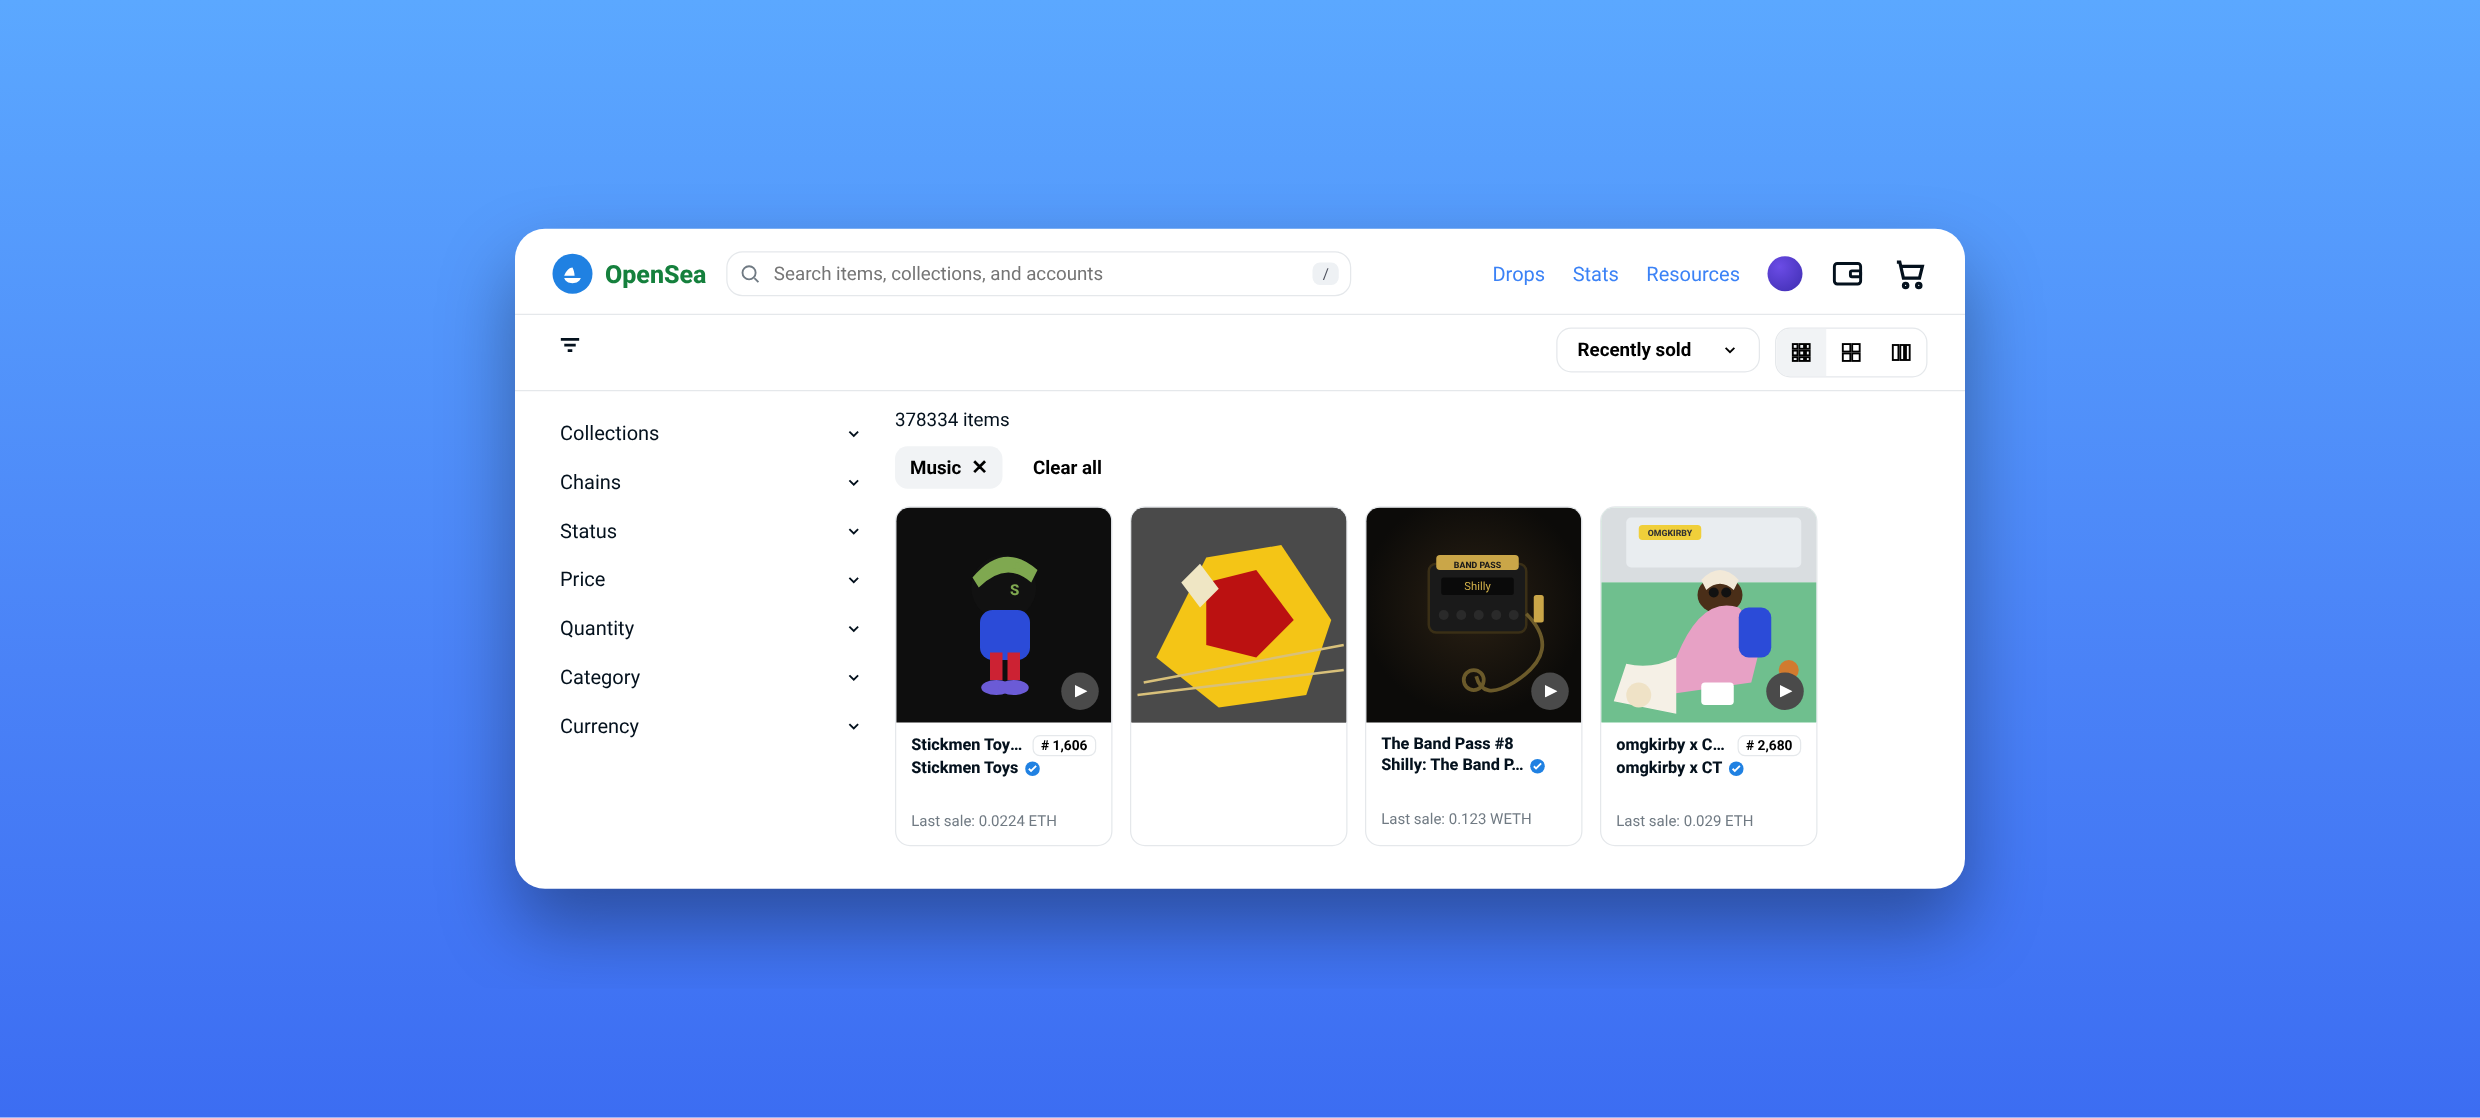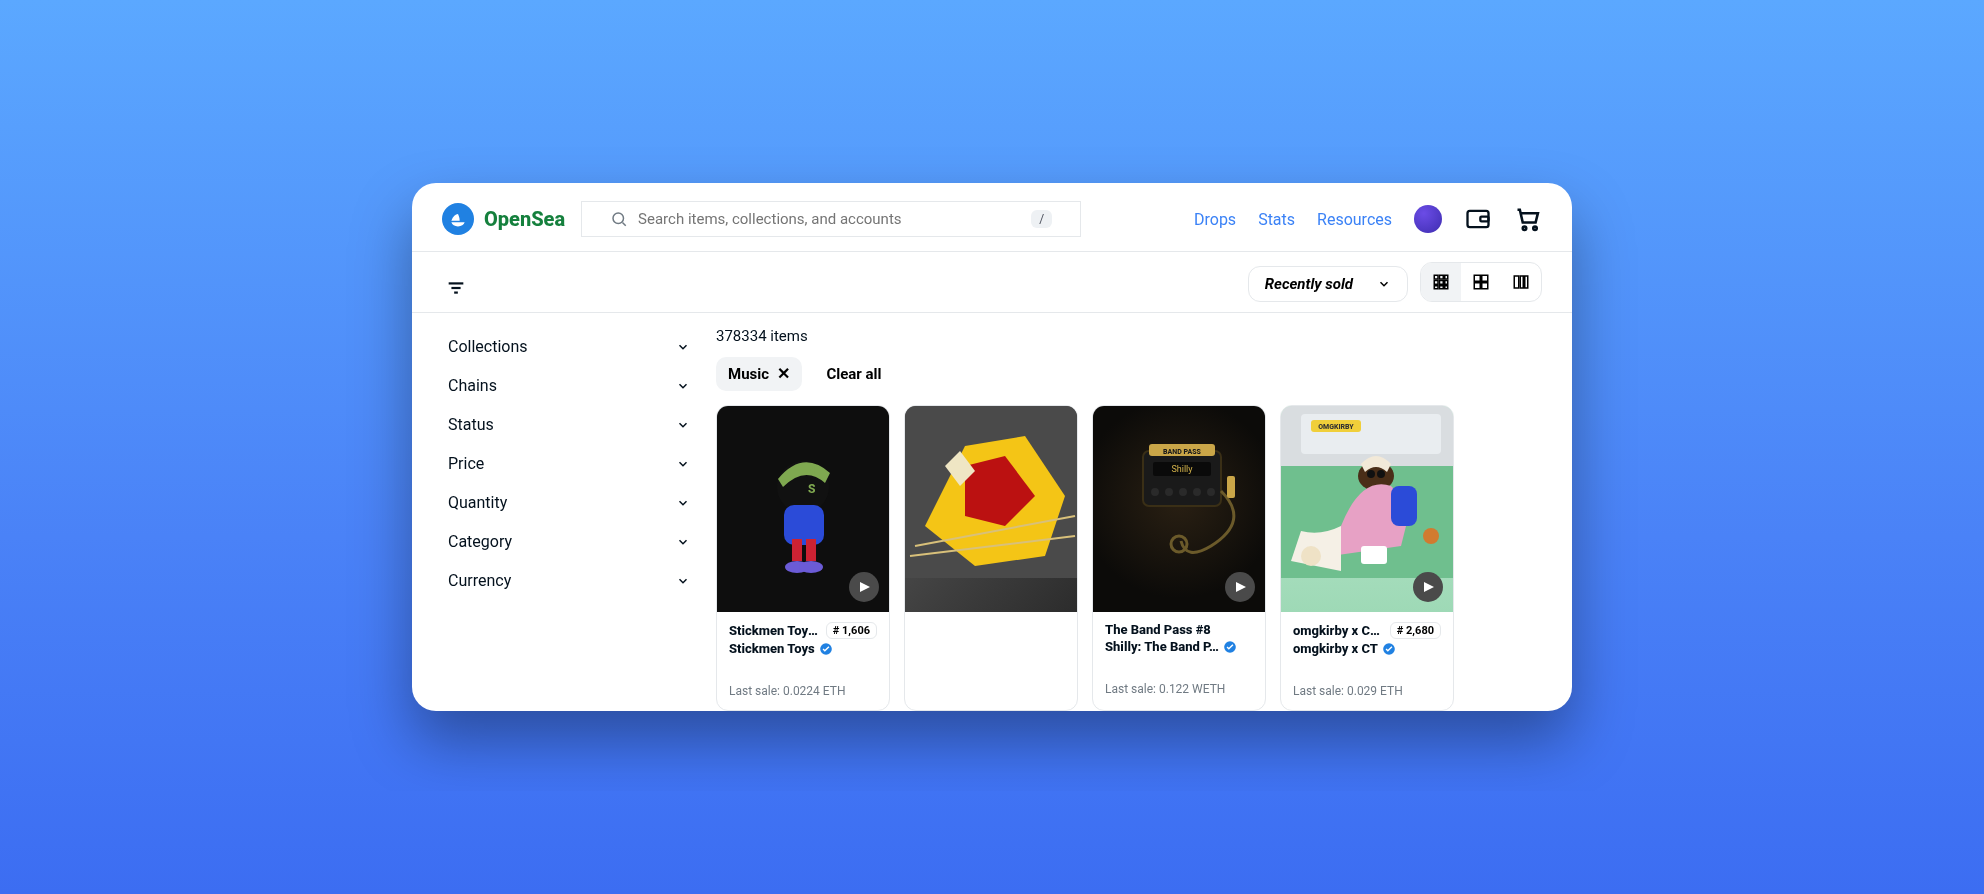--- a/index.html
+++ b/index.html
@@ -6,33 +6,33 @@
   body { background: linear-gradient(180deg, #5ba8ff 0%, #4a82f7 60%, #3c6df2 100%); width: 1984px; height: 894px; padding: 0; display:flex; align-items:center; justify-content:center; }
   .outer { width: 1580px; height: 688px; background: transparent; border-radius: 28px; overflow:hidden; display:flex; align-items:center; justify-content:center; }
   .card { width: 1160px; height: 528px; background: #ffffff; border-radius: 24px; box-shadow: 0 30px 60px rgba(0,0,0,0.35); overflow:hidden; position:relative; }
 
   .topbar { display:flex; align-items:center; gap:16px; padding: 18px 30px 14px 30px; }
   .logo-wrap { display:flex; align-items:center; gap:10px; }
   .logo-circle { width:32px; height:32px; border-radius:50%; background:#2081e2; display:flex; align-items:center; justify-content:center; }
   .logo-circle svg { width:20px; height:20px; fill:#fff; }
   .brand { font-weight:800; font-size:20px; color:#15803d; }
 
-  .search { flex:0 0 500px; display:flex; align-items:center; gap:10px; border:1px solid #e5e8eb; border-radius:0; padding:8px 28px; color:#707a83; position:relative; }
+  .search { flex:0 0 500px; display:flex; align-items:center; gap:10px; border:1px solid #e5e8eb; border-radius:13px; padding:8px 9px; color:#707a83; position:relative; }
   .search .icon { width:18px; height:18px; color:#707a83; }
   .search input { border:none; outline:none; flex:1; font-size:15px; color:#04111d; background:transparent; }
   .search .kbd { background:#eef1f4; border-radius:6px; padding:2px 8px; font-size:12px; color:#4c505c; }
 
   .navlinks { display:flex; align-items:center; gap:22px; margin-left:auto; }
   .navlinks a { font-weight:400; font-size:16px; color:#3b82f6; text-decoration:none; cursor:pointer; }
   .icon-btn { width:28px; height:28px; display:flex; align-items:center; justify-content:center; cursor:pointer; color:#04111d; }
   .avatar { width:28px; height:28px; border-radius:50%; background: radial-gradient(circle at 35% 30%, #6b4ce6, #3e2db0); cursor:pointer; }
 
   .divider { height:1px; background:#e5e8eb; margin: 0 0; }
 
-  .toolbar { display:flex; align-items:flex-end; padding: 10px 30px; gap:12px; border-bottom:1px solid #e5e8eb;font-style:italic; }
+  .toolbar { display:flex; align-items:flex-start; padding: 10px 30px; gap:12px; border-bottom:1px solid #e5e8eb; }
   .filter-icon { width:22px; height:22px; color:#04111d; cursor:pointer; }
   .spacer { flex:1; }
   .sort { display:flex; align-items:center; gap:24px; border:1px solid #e5e8eb; border-radius:12px; padding:8px 16px; font-weight:700; font-size:15px; cursor:pointer; }
   .chev { width:14px; height:14px; }
   .views { display:flex; border:1px solid #e5e8eb; border-radius:12px; overflow:hidden; }
   .views .v { width:40px; height:38px; display:flex; align-items:center; justify-content:center; cursor:pointer; }
   .views .v.active { background:#f1f3f5; }
   .views svg { width:18px; height:18px; }
 
   .body { display:flex; height: calc(100% - 122px); }
@@ -42,21 +42,21 @@
 
   .main { flex:1; padding: 14px 30px 0 8px; overflow:hidden; }
   .count { font-size:15px; color:#04111d; margin-bottom:12px; }
   .chips { display:flex; align-items:center; gap:24px; margin-bottom:14px; }
   .chip { display:flex; align-items:center; gap:8px; background:#f1f3f5; border-radius:10px; padding:8px 12px; font-weight:700; font-size:15px; cursor:pointer; }
   .chip .x { font-size:16px; line-height:1; }
   .clear { font-weight:700; font-size:15px; cursor:pointer; }
 
   .grid { display:flex; gap:14px; }
   .tile { width:174px; border:1px solid #e5e8eb; border-radius:12px; overflow:hidden; background:#fff; }
-  .thumb { width:100%; height:206px; position:relative; }
+  .thumb { width:100%; height:172px; position:relative; }
   .play { position:absolute; right:10px; bottom:10px; width:30px; height:30px; border-radius:50%; background:#4a4a4a; display:flex; align-items:center; justify-content:center; cursor:pointer; }
   .play svg { width:10px; height:10px; fill:#fff; margin-left:2px; }
   .meta { padding:10px 12px 12px 12px; }
   .row1 { display:flex; align-items:center; justify-content:space-between; gap:6px; }
   .name { font-weight:800; font-size:13px; color:#04111d; white-space:nowrap; overflow:hidden; text-overflow:ellipsis; max-width:110px; }
   .badge { font-size:11px; font-weight:700; border:1px solid #e5e8eb; border-radius:6px; padding:1px 6px; white-space:nowrap; }
   .row2 { display:flex; align-items:center; gap:4px; margin-top:2px; }
   .coll { font-weight:800; font-size:13px; color:#04111d; white-space:nowrap; overflow:hidden; text-overflow:ellipsis; max-width:130px; }
   .verify { width:14px; height:14px; }
   .last { margin-top:28px; font-size:12px; color:#707a83; }
@@ -295,21 +295,21 @@
               <div class="row1">
                 <span class="name">The Band Pass #8</span>
               </div>
               <div class="row2">
                 <span class="coll">Shilly: The Band P…</span>
                 <svg class="verify" viewBox="0 0 24 24">
                     <circle cx="12" cy="12" r="10" fill="#2081e2"></circle>
                     <path d="M7 12l3 3 7-7" stroke="#fff" stroke-width="2.5" fill="none"></path>
                   </svg>
               </div>
-              <div class="last">Last sale: 0.122 WETH</div>
+              <div class="last">Last sale: 0.123 WETH</div>
             </div>
           </div>
 
           <div class="tile">
             <div class="thumb art4">
               <svg width="174" height="172" viewBox="0 0 174 172">
                 <rect width="174" height="60" fill="#d9dde0"></rect>
                 <rect x="20" y="8" width="140" height="40" rx="4" fill="#e9edf0"></rect>
                 <rect x="30" y="14" width="50" height="12" rx="3" fill="#f0cf3a"></rect>
                 <text x="55" y="23" text-anchor="middle" font-size="7" fill="#333" font-weight="800">OMGKIRBY</text>

